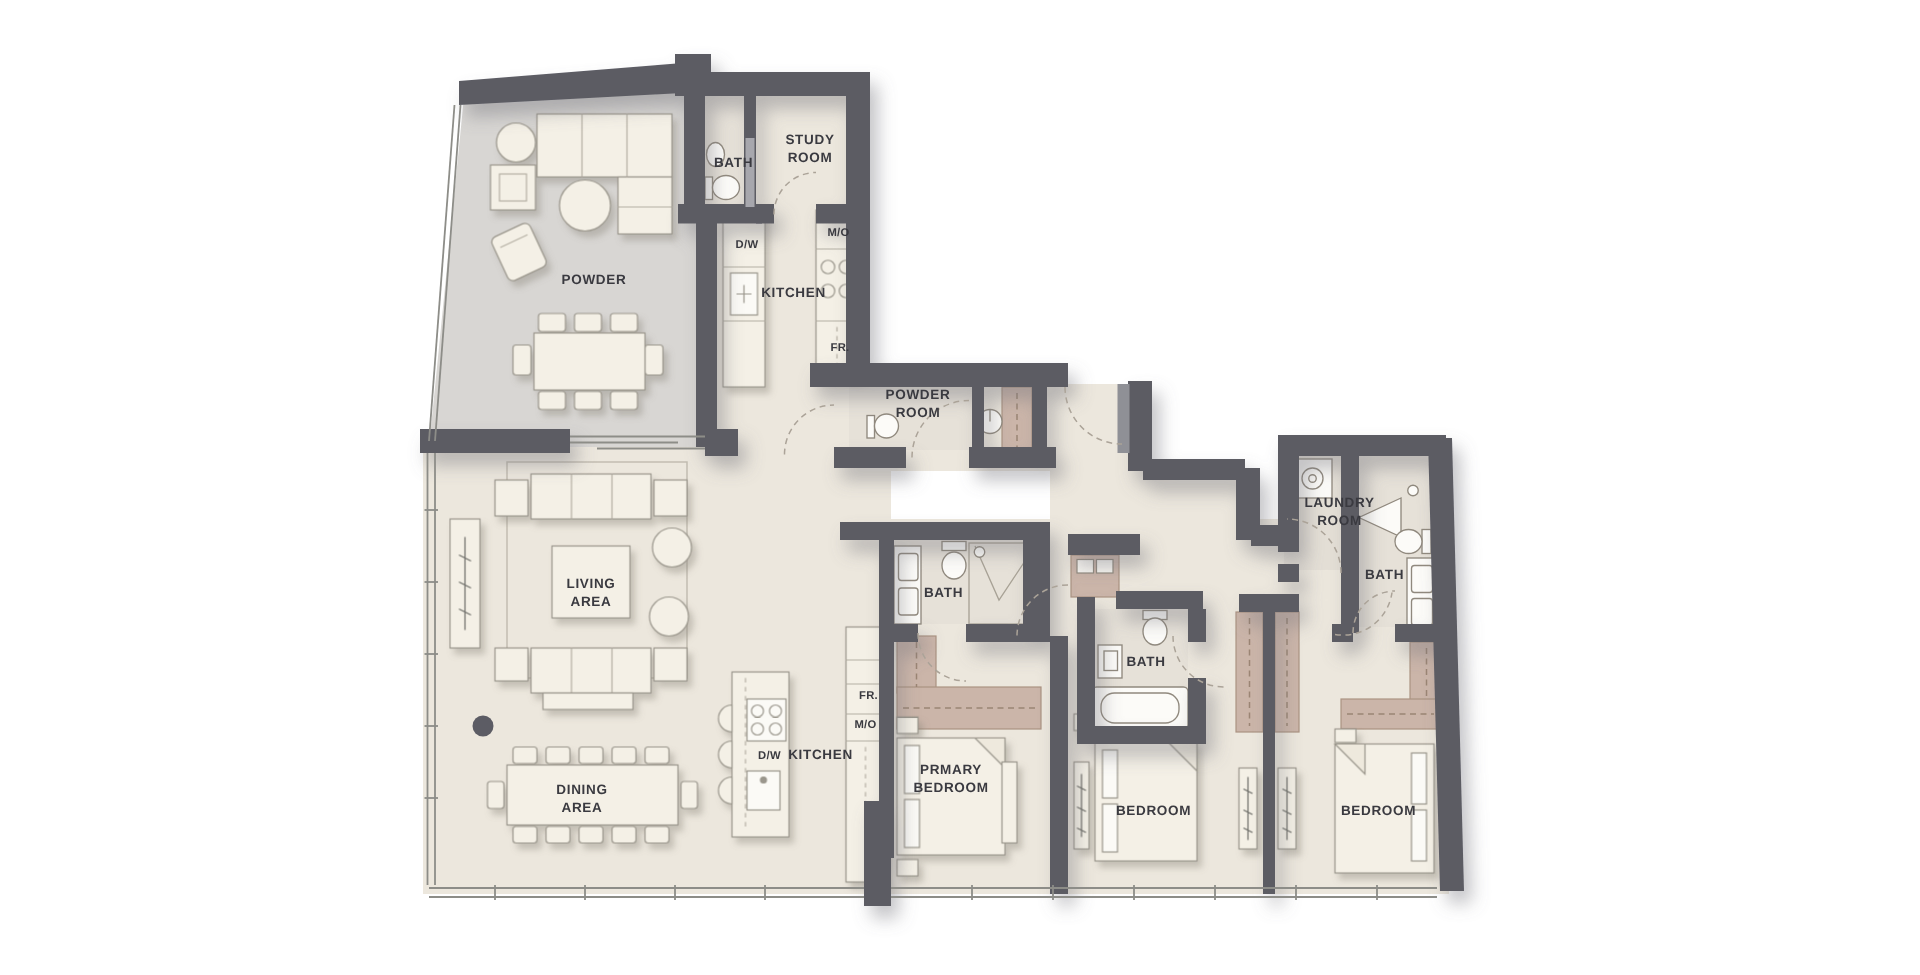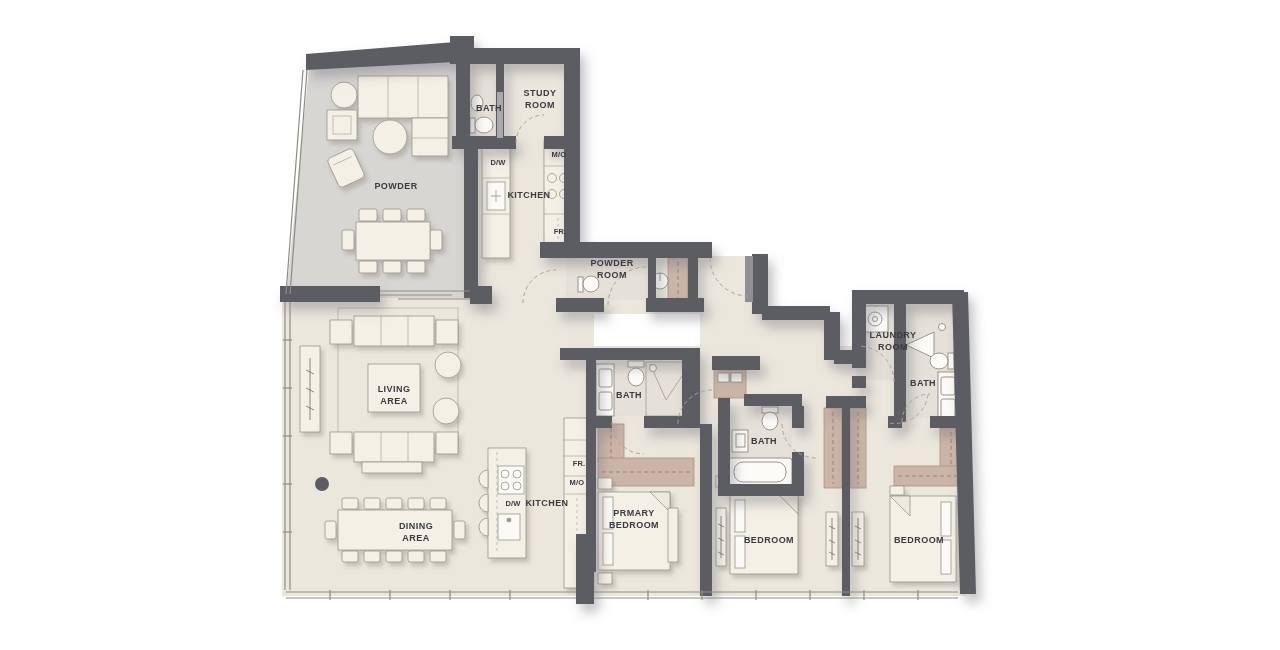--- a/index.html
+++ b/index.html
@@ -380,21 +380,21 @@
 
 <div class="lbl" style="left:396px;top:187px">POWDER</div>
 <div class="lbl" style="left:489px;top:109px">BATH</div>
 <div class="lbl" style="left:540px;top:100px">STUDY
 ROOM</div>
 <div class="lbl" style="left:529px;top:196px">KITCHEN</div>
 <div class="lbl" style="left:612px;top:270px">POWDER
 ROOM</div>
 <div class="lbl" style="left:394px;top:396px">LIVING
 AREA</div>
-<div class="lbl" style="left:416px;top:533px">DINING
+<div class="lbl" style="left:388px;top:533px">DINING
 AREA</div>
 <div class="lbl" style="left:547px;top:504px">KITCHEN</div>
 <div class="lbl" style="left:629px;top:396px">BATH</div>
 <div class="lbl" style="left:764px;top:442px">BATH</div>
 <div class="lbl" style="left:923px;top:384px">BATH</div>
 <div class="lbl" style="left:893px;top:342px">LAUNDRY
 ROOM</div>
 <div class="lbl" style="left:634px;top:520px">PRMARY
 BEDROOM</div>
 <div class="lbl" style="left:769px;top:541px">BEDROOM</div>

